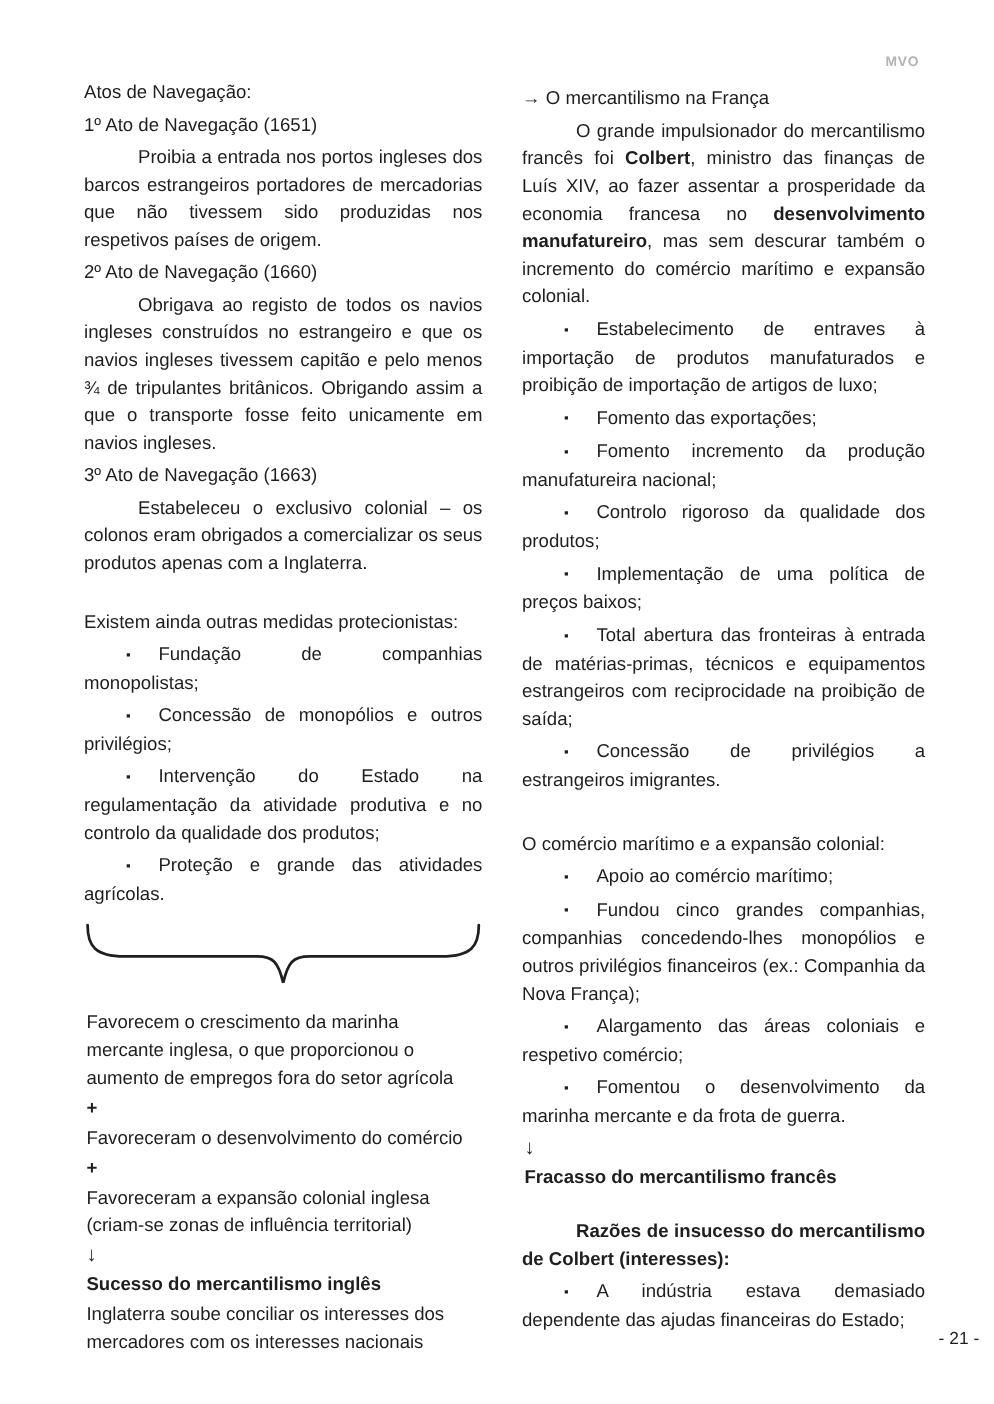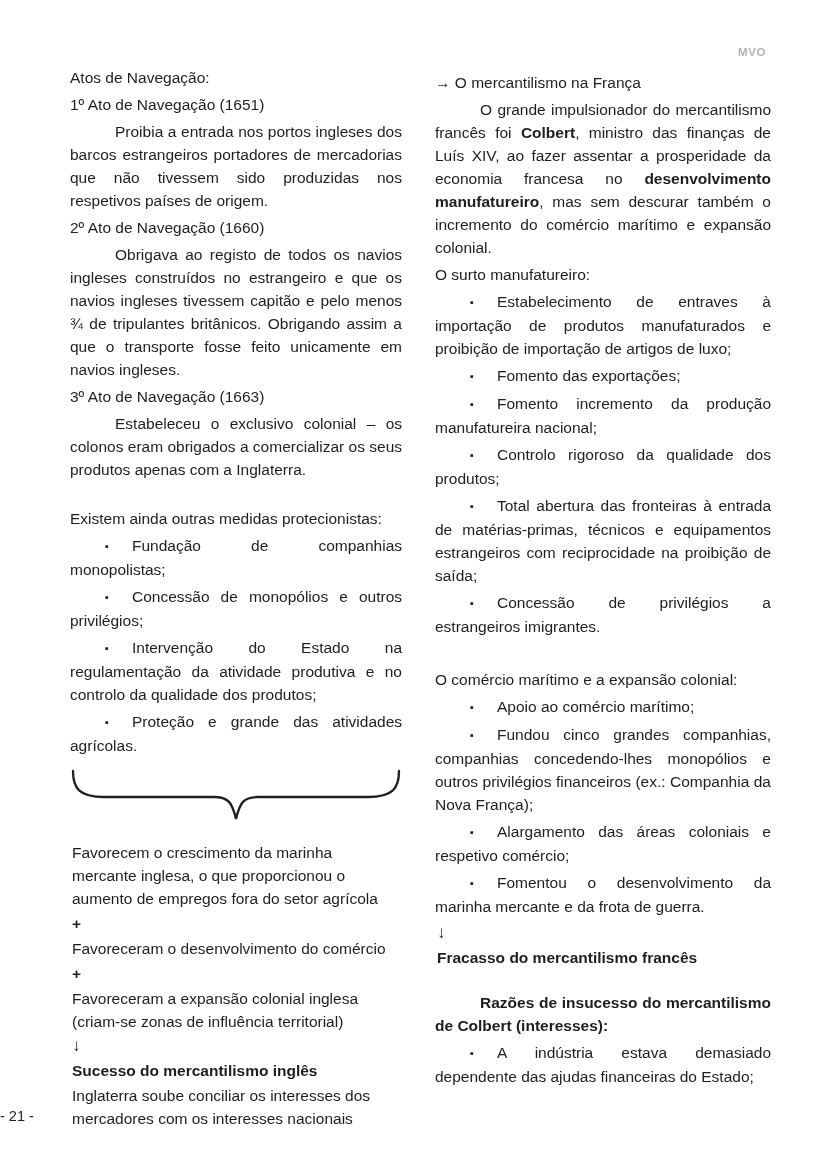--- a/index.html
+++ b/index.html
@@ -38,21 +38,21 @@
     font-size: 11px; vertical-align: 1px;
   }
   .bold-run { font-weight: 700; }
   .center-line { text-align: left; margin: 2px !important; }
   .center-bold { font-weight: 700; }
   .arrow-line { font-size: 17px; line-height: 22px; font-weight: 700; }
   .brace-wrap { margin: 10px 0 16px 0; text-align: center; }
   .brace-wrap svg { display: block; }
   .page-number {
     position: absolute; bottom: 46px; left: 0; width: 816px;
-    text-align: left; font-size: 14.5px; color: #1e1e1e;
+    text-align: right; font-size: 14.5px; color: #1e1e1e;
   }
   .spacer { width: 100%; }
 </style>
 </head>
 <body>
 
 <div class="page">
   <div class="watermark">MVO</div>
   <div class="columns">
     <div class="col col-left" id="col-left">
@@ -79,25 +79,25 @@
         <p class="block center-line">Favoreceram o desenvolvimento do comércio</p>
         <p class="block center-line center-bold">+</p>
         <p class="block center-line">Favoreceram a expansão colonial inglesa (criam-se zonas de influência territorial)</p>
         <p class="block center-line center-bold arrow-line">↓</p>
         <p class="block center-line center-bold">Sucesso do mercantilismo inglês</p>
         <p class="block center-line">Inglaterra soube conciliar os interesses dos mercadores com os interesses nacionais</p>
       </div>
     <div class="col col-right" id="col-right">
         <p class="block heading-bold">→ O mercantilismo na França</p>
         <p class="block paragraph justify"><span>O grande impulsionador do mercantilismo francês foi </span><span class="bold-run">Colbert</span><span>, ministro das finanças de Luís XIV, ao fazer assentar a prosperidade da economia francesa no </span><span class="bold-run">desenvolvimento manufatureiro</span><span>, mas sem descurar também o incremento do comércio marítimo e expansão colonial.</span></p>
-        <p class="block heading-underline">O surto manufatureiro:</p>
         <p class="block bullet justify"><span class="bullet-marker">▪</span><span>Estabelecimento de entraves à importação de produtos manufaturados e proibição de importação de artigos de luxo;</span></p>
         <p class="block bullet justify"><span class="bullet-marker">▪</span><span>Fomento das exportações;</span></p>
         <p class="block bullet justify"><span class="bullet-marker">▪</span><span>Fomento incremento da produção manufatureira nacional;</span></p>
         <p class="block bullet justify"><span class="bullet-marker">▪</span><span>Controlo rigoroso da qualidade dos produtos;</span></p>
+        <p class="block bullet justify"><span class="bullet-marker">▪</span><span>Implementação de uma política de preços baixos;</span></p>
         <p class="block bullet justify"><span class="bullet-marker">▪</span><span>Total abertura das fronteiras à entrada de matérias-primas, técnicos e equipamentos estrangeiros com reciprocidade na proibição de saída;</span></p>
         <p class="block bullet justify"><span class="bullet-marker">▪</span><span>Concessão de privilégios a estrangeiros imigrantes.</span></p>
         <div class="spacer" style="height: 24px;"></div>
         <p class="block heading-underline">O comércio marítimo e a expansão colonial:</p>
         <p class="block bullet justify"><span class="bullet-marker">▪</span><span>Apoio ao comércio marítimo;</span></p>
         <p class="block bullet justify"><span class="bullet-marker">▪</span><span>Fundou cinco grandes companhias, companhias concedendo-lhes monopólios e outros privilégios financeiros (ex.: Companhia da Nova França);</span></p>
         <p class="block bullet justify"><span class="bullet-marker">▪</span><span>Alargamento das áreas coloniais e respetivo comércio;</span></p>
         <p class="block bullet justify"><span class="bullet-marker">▪</span><span>Fomentou o desenvolvimento da marinha mercante e da frota de guerra.</span></p>
         <p class="block center-line center-bold arrow-line">↓</p>
         <p class="block center-line center-bold">Fracasso do mercantilismo francês</p>

